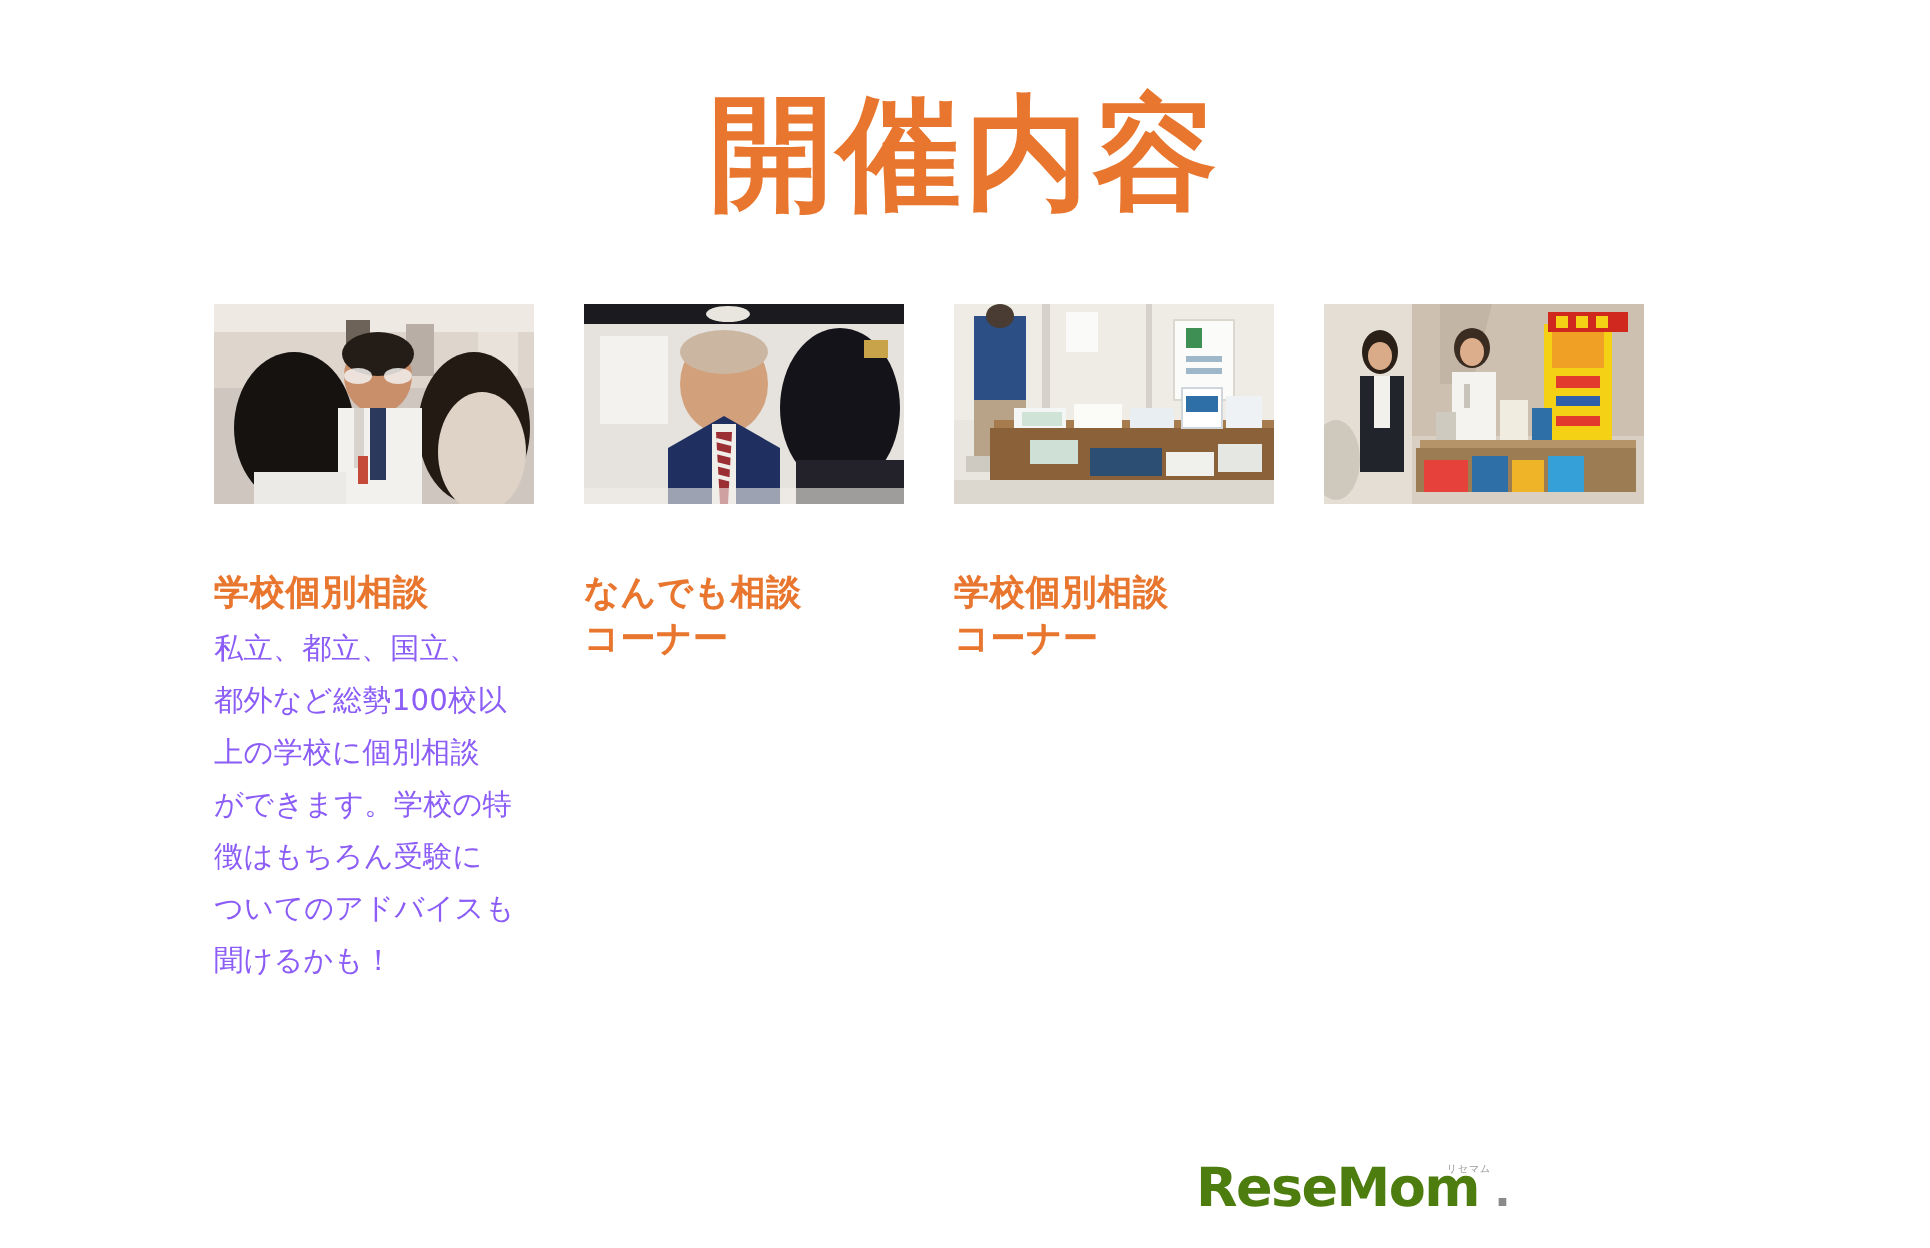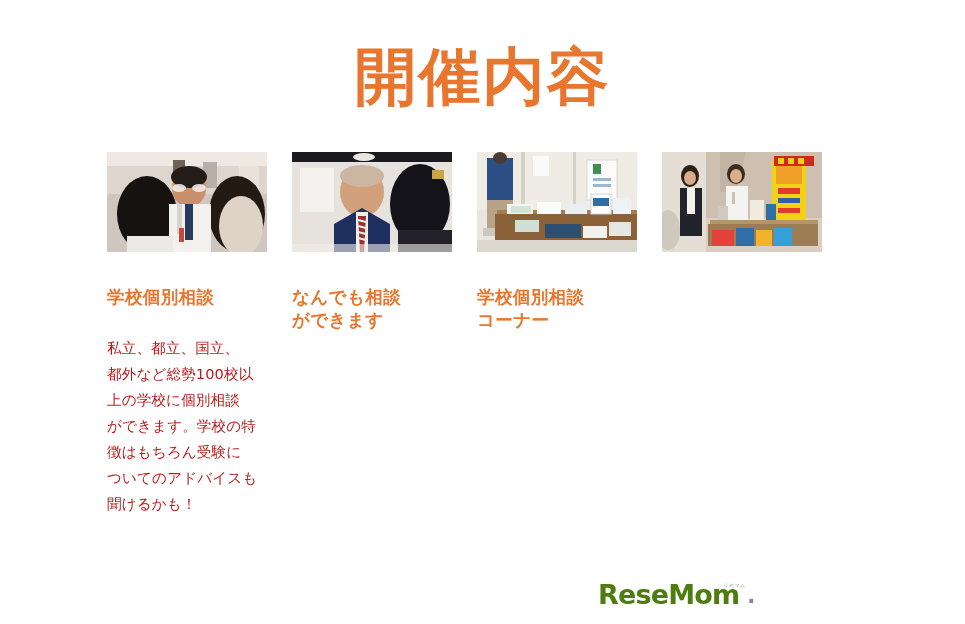--- a/index.html
+++ b/index.html
@@ -68,22 +68,22 @@
     color: #e8762e;
     font-weight: 700;
     font-size: 17.5px;
     line-height: 1.32;
     letter-spacing: 0.4px;
     font-family: "DejaVu Sans", "Liberation Sans", sans-serif;
     white-space: pre-line;
   }
 
   .col-body {
-    margin-top: 26px;
-    color: #b91c1c;
+    margin-top: 3px;
+    color: #8b5cf6;
     font-size: 14.6px;
     line-height: 1.78;
     letter-spacing: 0.1px;
     font-family: "DejaVu Sans", "Liberation Sans", sans-serif;
     white-space: pre-line;
   }
 
   
   .logo {
     position: absolute;
@@ -174,21 +174,21 @@
           <rect x="64" y="60" width="12" height="40" fill="#f0eee9"></rect>
           <path d="M66 64 L74 64 L72 100 L68 100 Z" fill="#9c2f34"></path>
           <path d="M66 68 L74 70 M66 74 L74 76 M66 80 L74 82 M66 86 L74 88" stroke="#f0eee9" stroke-width="2"></path>
           <ellipse cx="128" cy="52" rx="30" ry="40" fill="#14131a"></ellipse>
           <rect x="106" y="78" width="54" height="22" fill="#23222a"></rect>
           <rect x="140" y="18" width="12" height="9" fill="#c9a34a"></rect>
           <rect x="0" y="92" width="160" height="8" fill="#f1efea" opacity="0.6"></rect>
         </svg>
       </div>
       <div class="col-heading">なんでも相談
-ができます</div>
+コーナー</div>
     </div>
 
     <div class="column">
       <div class="thumb">
         <svg viewBox="0 0 160 100" preserveAspectRatio="none" aria-hidden="true">
           <rect x="0" y="0" width="160" height="100" fill="#e9e6df"></rect>
           <rect x="0" y="0" width="160" height="58" fill="#efece6"></rect>
           <rect x="44" y="0" width="4" height="58" fill="#d6d2ca"></rect>
           <rect x="96" y="0" width="3" height="52" fill="#d6d2ca"></rect>
           <rect x="110" y="8" width="30" height="40" fill="#fbfbfa" stroke="#dcd8d0"></rect>

